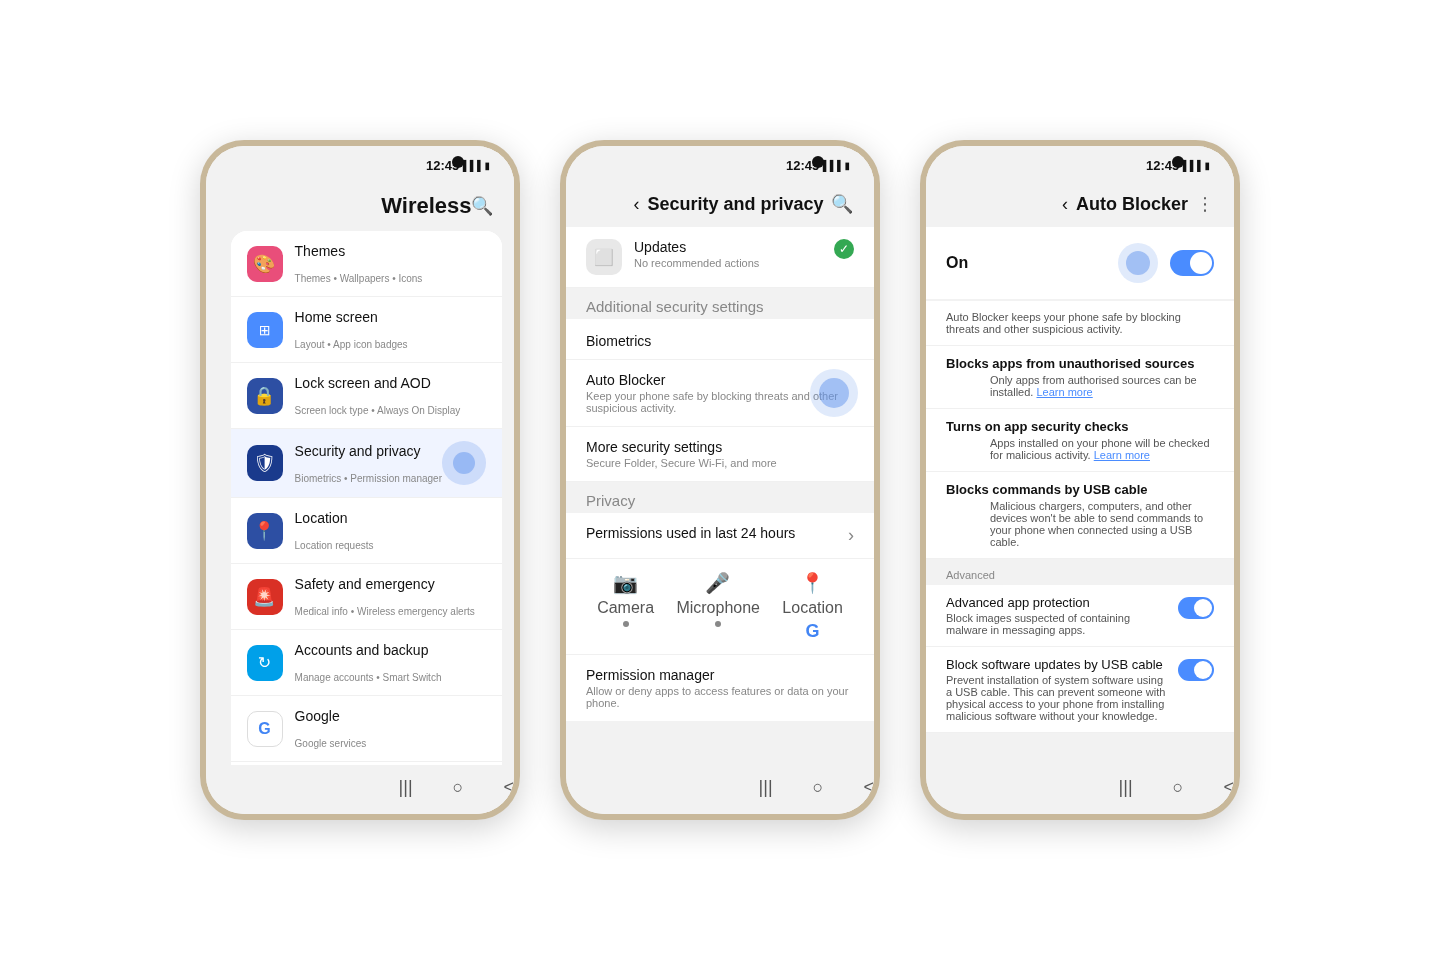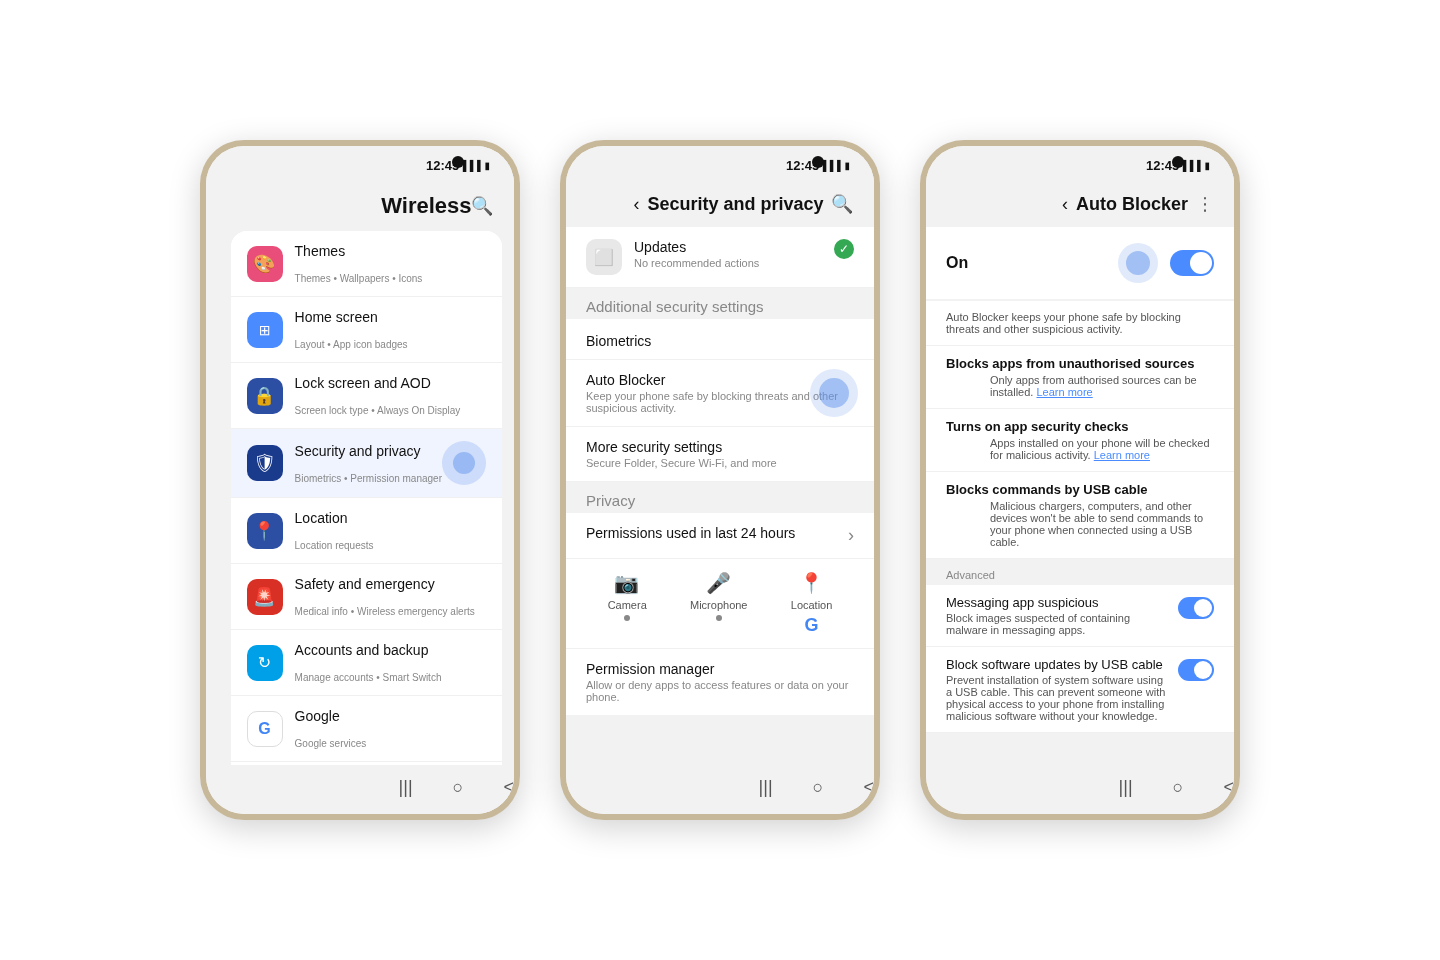--- a/index.html
+++ b/index.html
@@ -275,21 +275,21 @@
       display: flex;
       flex-direction: column;
       align-items: center;
       gap: 4px;
     }
     .perm-icon {
       font-size: 20px;
       color: #555;
     }
     .perm-label {
-      font-size: 11px;
+      font-size: 16px;
       color: #555;
     }
     .perm-dot {
       width: 6px;
       height: 6px;
       border-radius: 50%;
       background: #888;
     }
     .google-g {
       font-size: 18px;
@@ -688,21 +688,21 @@
 
           <div class="ab-feature">
             <div class="ab-feature-title">Blocks commands by USB cable</div>
             <div class="ab-feature-desc">Malicious chargers, computers, and other devices won't be able to send commands to your phone when connected using a USB cable.</div>
           </div>
 
           <span class="advanced-label">Advanced</span>
 
           <div class="ab-toggle-row">
             <div class="ab-toggle-text">
-              <div class="ab-toggle-title">Messaging app suspicious</div>
+              <div class="ab-toggle-title">Advanced app protection</div>
               <div class="ab-toggle-sub">Block images suspected of containing malware in messaging apps.</div>
             </div>
             <div class="mini-toggle">
               <div class="mini-toggle-knob"></div>
             </div>
           </div>
 
           <div class="ab-toggle-row">
             <div class="ab-toggle-text">
               <div class="ab-toggle-title">Block software updates by USB cable</div>

